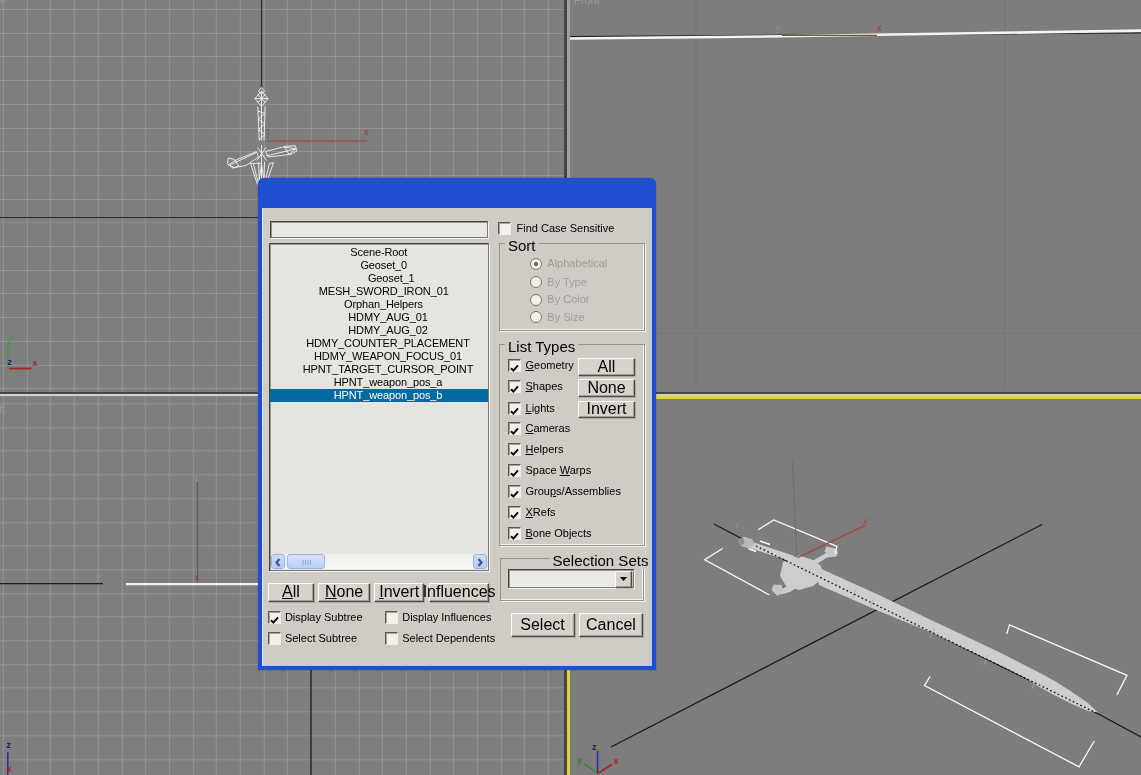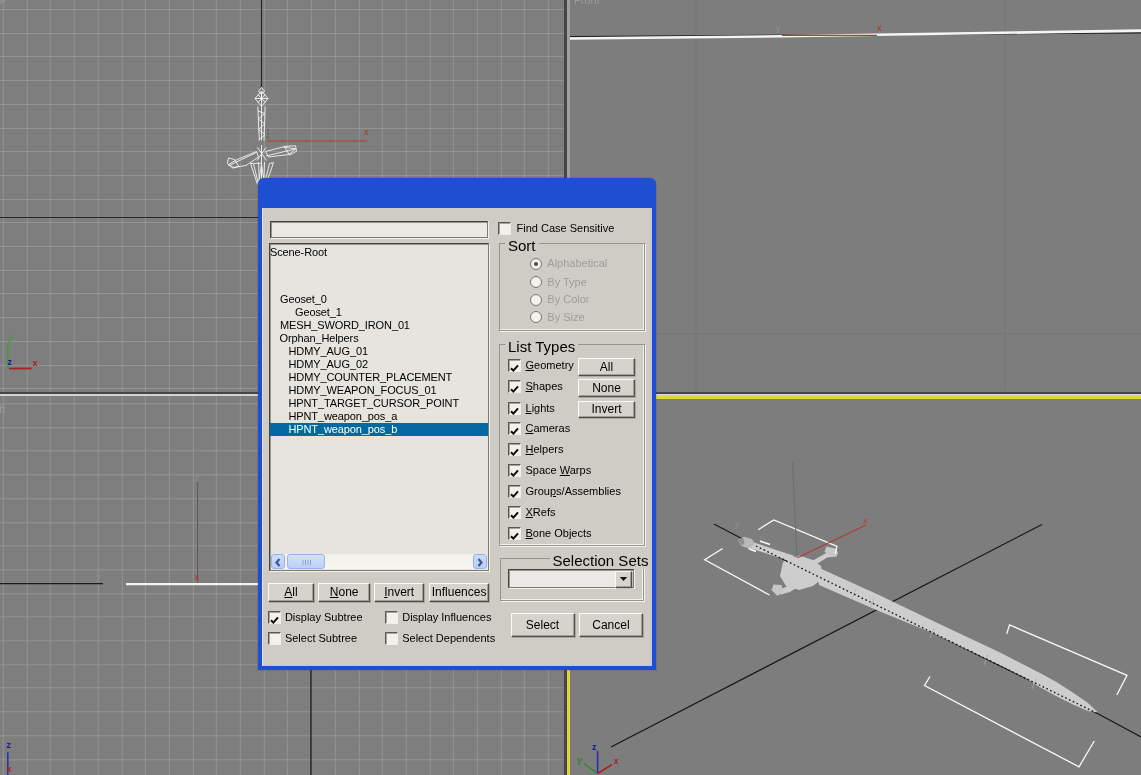--- a/index.html
+++ b/index.html
@@ -30,25 +30,25 @@
   #dlg{left:257.5px;top:178px;width:398px;height:491.5px;z-index:10;
        background:#1e4fd3;border-radius:6px 6px 0 0;
        box-shadow:0 0 0 0.5px rgba(40,40,70,.25);}
   #tbar{position:absolute;left:0;top:0;width:398px;height:29.5px;border-radius:6px 6px 0 0;
     background:linear-gradient(180deg,#71a1f6 0%,#2e6ae8 6%,#1556dc 20%,#1152d8 42%,#155ae2 65%,#1c67f0 86%,#1e69f2 92%,#0a3ab2 98%);}
   #client{position:absolute;left:4px;top:29.5px;width:390px;height:458px;background:#cfccc5;
     box-shadow:inset 1px 0 0 #dfe4ef, inset -1px 0 0 #bcc6e0, inset 0 -1px 0 #bcc6e0;}
   
   
   .sunken{background:#e9e8e3;border:1px solid;border-color:#45443e #7c7a72 #7c7a72 #45443e;
-          box-shadow:1px 1px 0 #f2f1ec, inset 1px 1px 0 #979489;}
+          box-shadow:1px 1px 0 #f2f1ec, inset 1px 1px 0 #979489;text-align:center;}
   
   .btn{background:#d6d3cc;border:1px solid;border-color:#fbfaf7 #504e47 #504e47 #fbfaf7;
        box-shadow:inset -1px -1px 0 #a19e97, 1px 1px 0 rgba(60,60,60,.25);
-       display:flex;align-items:center;justify-content:center;font-size:12px;color:#000;}
+       display:flex;align-items:center;justify-content:center;font-size:16px;color:#000;}
   .gbox{border:1px solid #96948c;box-shadow:inset -1px -1px 0 #f2f1eb, 1px 1px 0 #f2f1eb;}
   .glabel{position:absolute;background:#cfccc5;padding:0 3px;font-size:15px;color:#000;white-space:nowrap;}
   .cb{position:absolute;width:11px;height:11px;background:#f2f1ec;border:1px solid;
       border-color:#5a584f #efeee9 #efeee9 #5a584f;box-shadow:inset 1px 1px 0 #a5a29b;}
   .rad{position:absolute;width:10px;height:10px;border-radius:50%;background:#f2f1ec;
       border:1px solid #77756d;}
   .lbl{position:absolute;font-size:11px;color:#000;white-space:nowrap;}
   .lbl.gray{color:#9d9d9d;}
   u{text-decoration:underline;}
   .list-item{height:13px;line-height:13px;font-size:11px;color:#000;white-space:nowrap;}
@@ -178,21 +178,21 @@
 
 <div class="abs" id="dlg">
   <div id="client">
     
   </div>
 
   <div class="abs sunken" style="left:12px;top:43px;width:216.5px;height:14.5px;"></div>
   <div class="abs sunken" style="left:11.5px;top:64.5px;width:217.5px;height:326px;background:#e5e4df;">
     <div style="position:absolute;left:0;top:2px;right:0;letter-spacing:-0.12px;">
       <div class="list-item" style="padding-left:0px;">Scene-Root</div>
-      <div class="list-item" style="padding-left:10px;margin-top:34px;">Geoset_0</div>
+      <div class="list-item" style="padding-left:10px;">Geoset_0</div>
       <div class="list-item" style="padding-left:25px;">Geoset_1</div>
       <div class="list-item" style="padding-left:10px;">MESH_SWORD_IRON_01</div>
       <div class="list-item" style="padding-left:9.5px;">Orphan_Helpers</div>
       <div class="list-item" style="padding-left:18.5px;">HDMY_AUG_01</div>
       <div class="list-item" style="padding-left:18.5px;">HDMY_AUG_02</div>
       <div class="list-item" style="padding-left:18.5px;">HDMY_COUNTER_PLACEMENT</div>
       <div class="list-item" style="padding-left:18.5px;">HDMY_WEAPON_FOCUS_01</div>
       <div class="list-item" style="padding-left:18.5px;">HPNT_TARGET_CURSOR_POINT</div>
       <div class="list-item" style="padding-left:18.5px;">HPNT_weapon_pos_a</div>
       <div class="list-item" style="padding-left:18.5px;background:#0369a1;color:#fff;">HPNT_weapon_pos_b</div>

